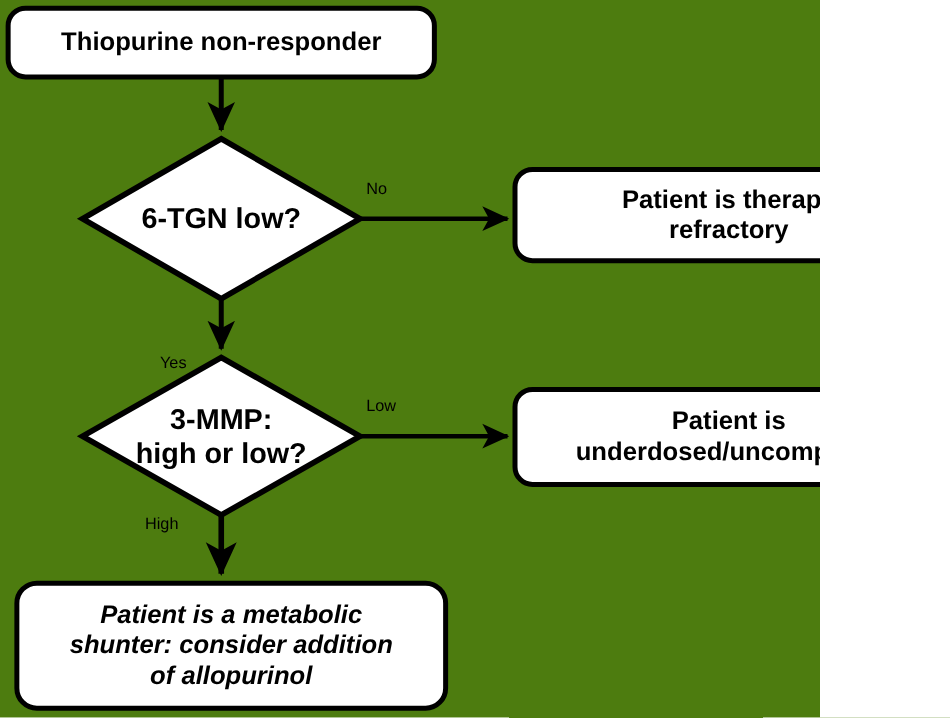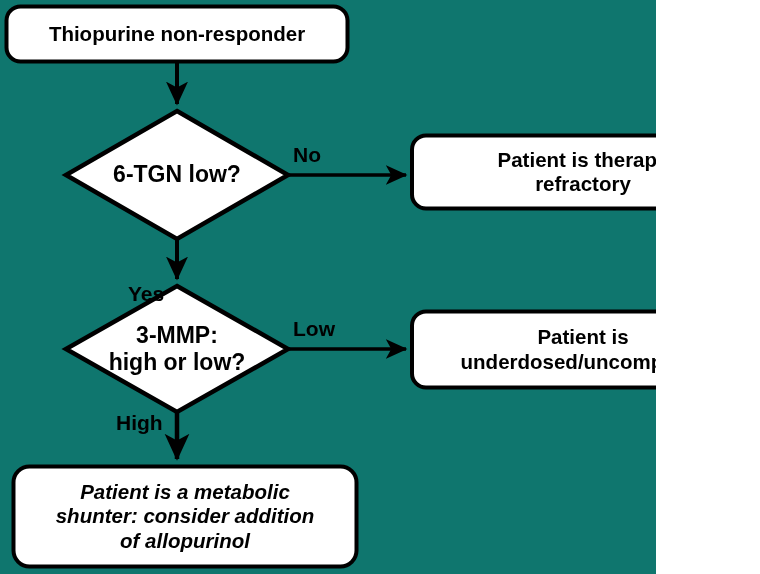--- a/index.html
+++ b/index.html
@@ -4,21 +4,21 @@
 <style>
   html, body {
     margin: 0;
     padding: 0;
     background: #ffffff;
   }
   #canvas {
     position: relative;
     width: 656px;
     height: 574px;
-    background: #0f766e;
+    background: #4d7c0f;
     overflow: hidden;
     font-family: "Liberation Sans", sans-serif;
   }
   #flow-svg {
     position: absolute;
     left: 0;
     top: 0;
     width: 760px;
     height: 574px;
   }
@@ -33,22 +33,22 @@
     color: #000000;
     line-height: 1.18;
     white-space: pre-line;
     pointer-events: none;
   }
   .terminal-label { font-size: 20.5px; }
   .decision-label { font-size: 23px; }
   .edge-label {
     position: absolute;
     font-family: "Liberation Sans", sans-serif;
-    font-weight: bold;
-    font-size: 21px;
+    font-weight: normal;
+    font-size: 13px;
     color: #000000;
     white-space: nowrap;
   }
 </style>
 </head>
 <body>
 
 <div id="canvas">
 
   <svg id="flow-svg" viewBox="0 0 760 574">

